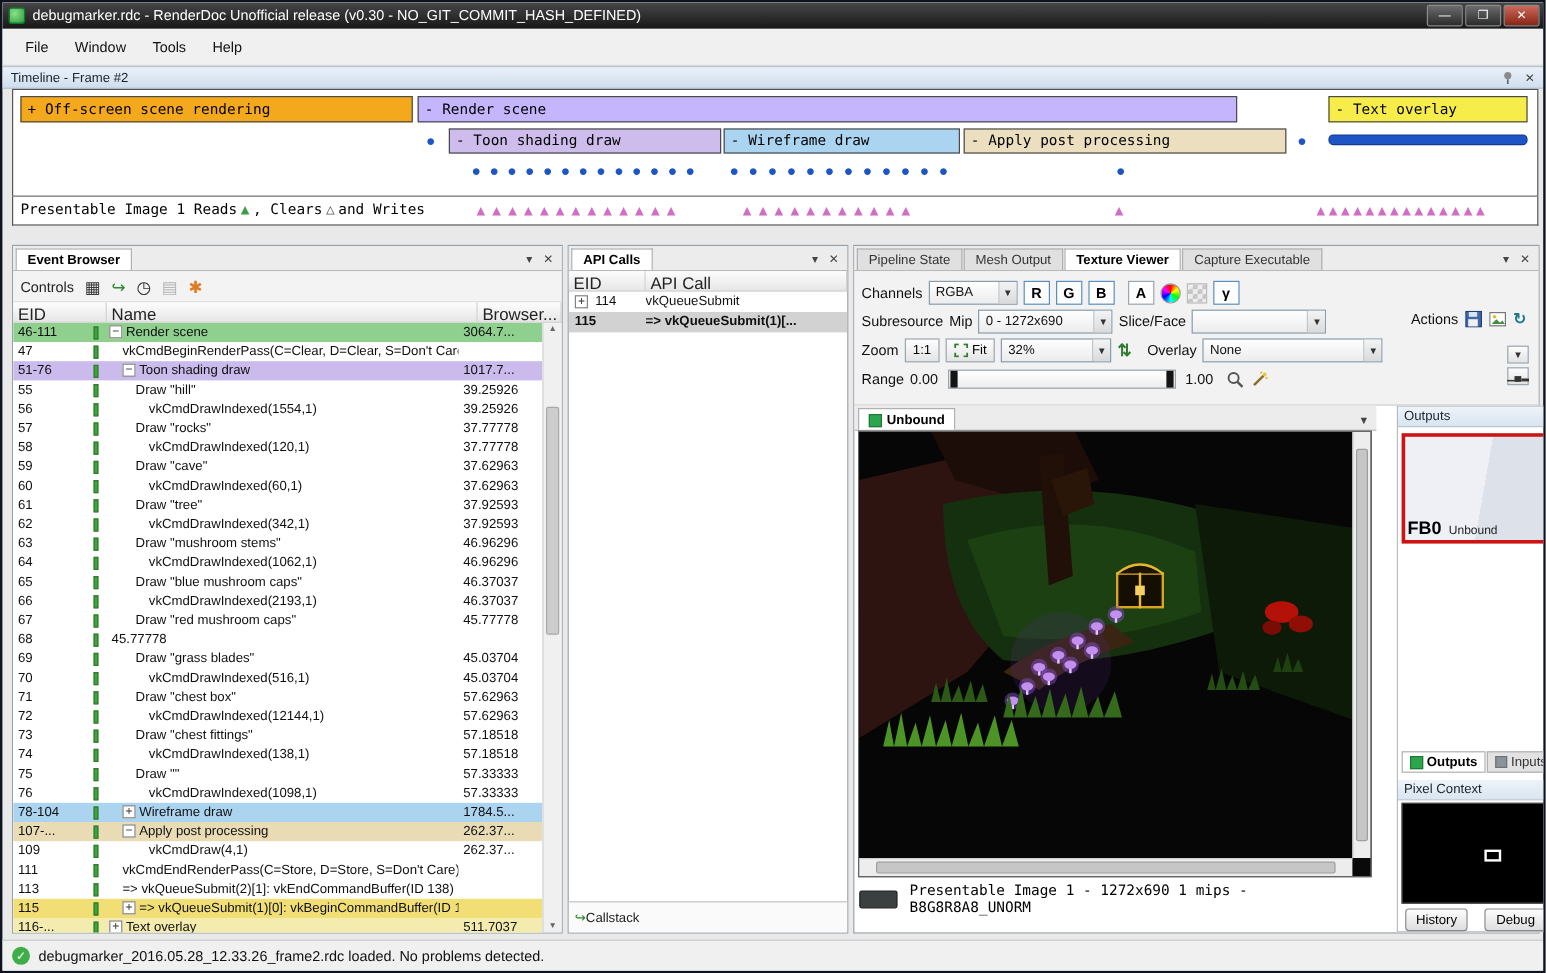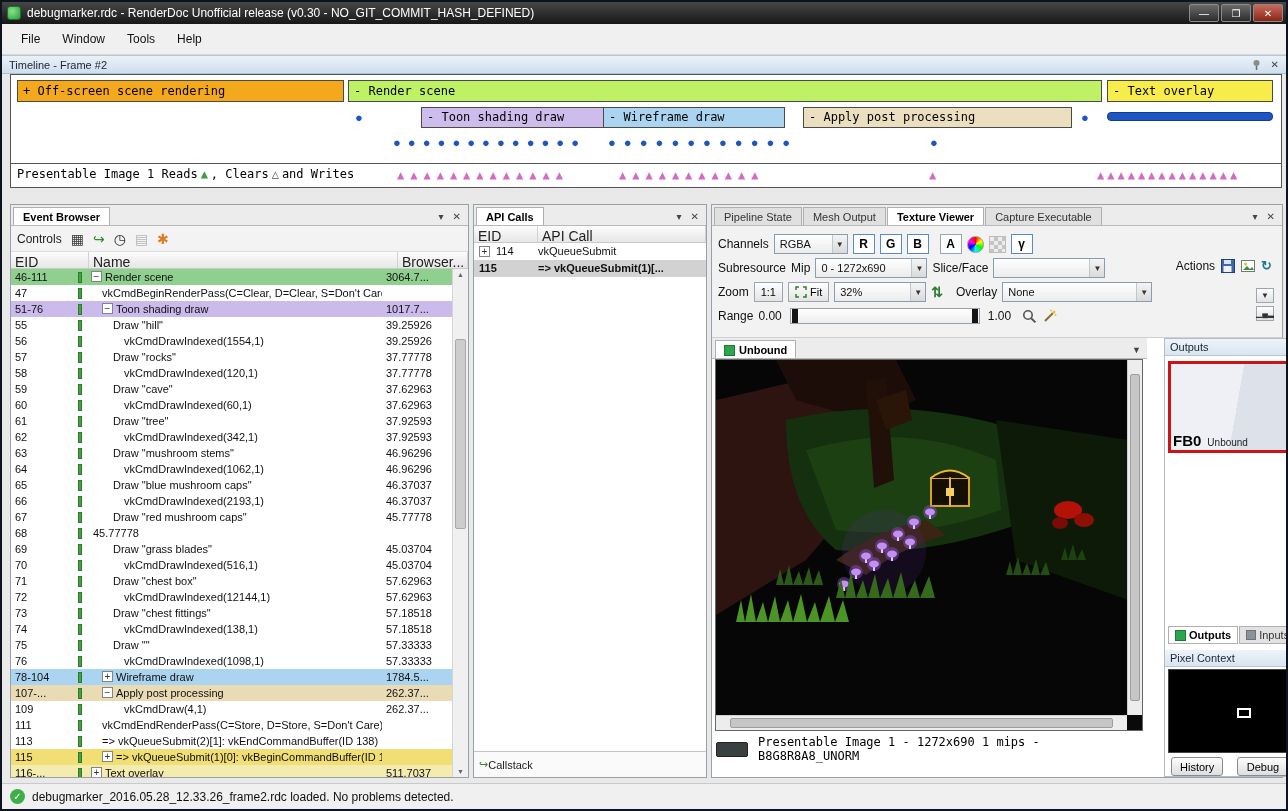--- a/index.html
+++ b/index.html
@@ -142,24 +142,24 @@
     <span class="tl-capicons">
       <svg width="11" height="11">
           <circle cx="5.5" cy="4" r="3" fill="#8a8a8a"></circle>
           <line x1="5.5" y1="7" x2="5.5" y2="11" stroke="#6a6a6a" stroke-width="1.5"></line>
         </svg>
       <span>✕</span>
     </span>
   </div>
   <div class="tl-box">
       <div class="tl-bar" style="left: 6px; width: 327px; background: rgb(244, 168, 28);">+ Off-screen scene rendering</div>
-      <div class="tl-bar" style="left: 337px; width: 754px; background: #bef264;">- Render scene</div>
+      <div class="tl-bar" style="left: 337px; width: 683px; background: #c4b5fd;">- Render scene</div>
       <div class="tl-bar" style="left: 1096px; width: 166px; background: rgb(246, 236, 74);">- Text overlay</div>
-      <div class="tl-bar sub" style="left: 363px; width: 227px; background: rgb(205, 188, 236); margin-left: 47px;">- Toon shading draw</div>
-      <div class="tl-bar sub" style="left: 592px; width: 182px; background: rgb(171, 212, 240);">- Wireframe draw</div>
+      <div class="tl-bar sub" style="left: 363px; width: 227px; background: rgb(205, 188, 236);">- Toon shading draw</div>
+      <div class="tl-bar sub" style="left: 592px; width: 197px; background: rgb(171, 212, 240);">- Wireframe draw</div>
       <div class="tl-bar sub" style="left: 792px; width: 269px; background: rgb(235, 223, 192);">- Apply post processing</div>
       <span class="dotspan" style="left: 344px; top: 36px;">●</span>
       <span class="dotspan" style="left: 1070px; top: 36px;">●</span>
       <div class="bluebar" style="left: 1096px; width: 166px;"></div>
       <span class="dotspan" style="left: 382px; top: 61px; letter-spacing: 7px;">●●●●●●●●●●●●●</span>
       <span class="dotspan" style="left: 597px; top: 61px; letter-spacing: 8px;">●●●●●●●●●●●●</span>
       <span class="dotspan" style="left: 919px; top: 61px; letter-spacing: 0px;">●</span>
     </div>
   <div class="tl-usage">
     <span class="usage-text">

